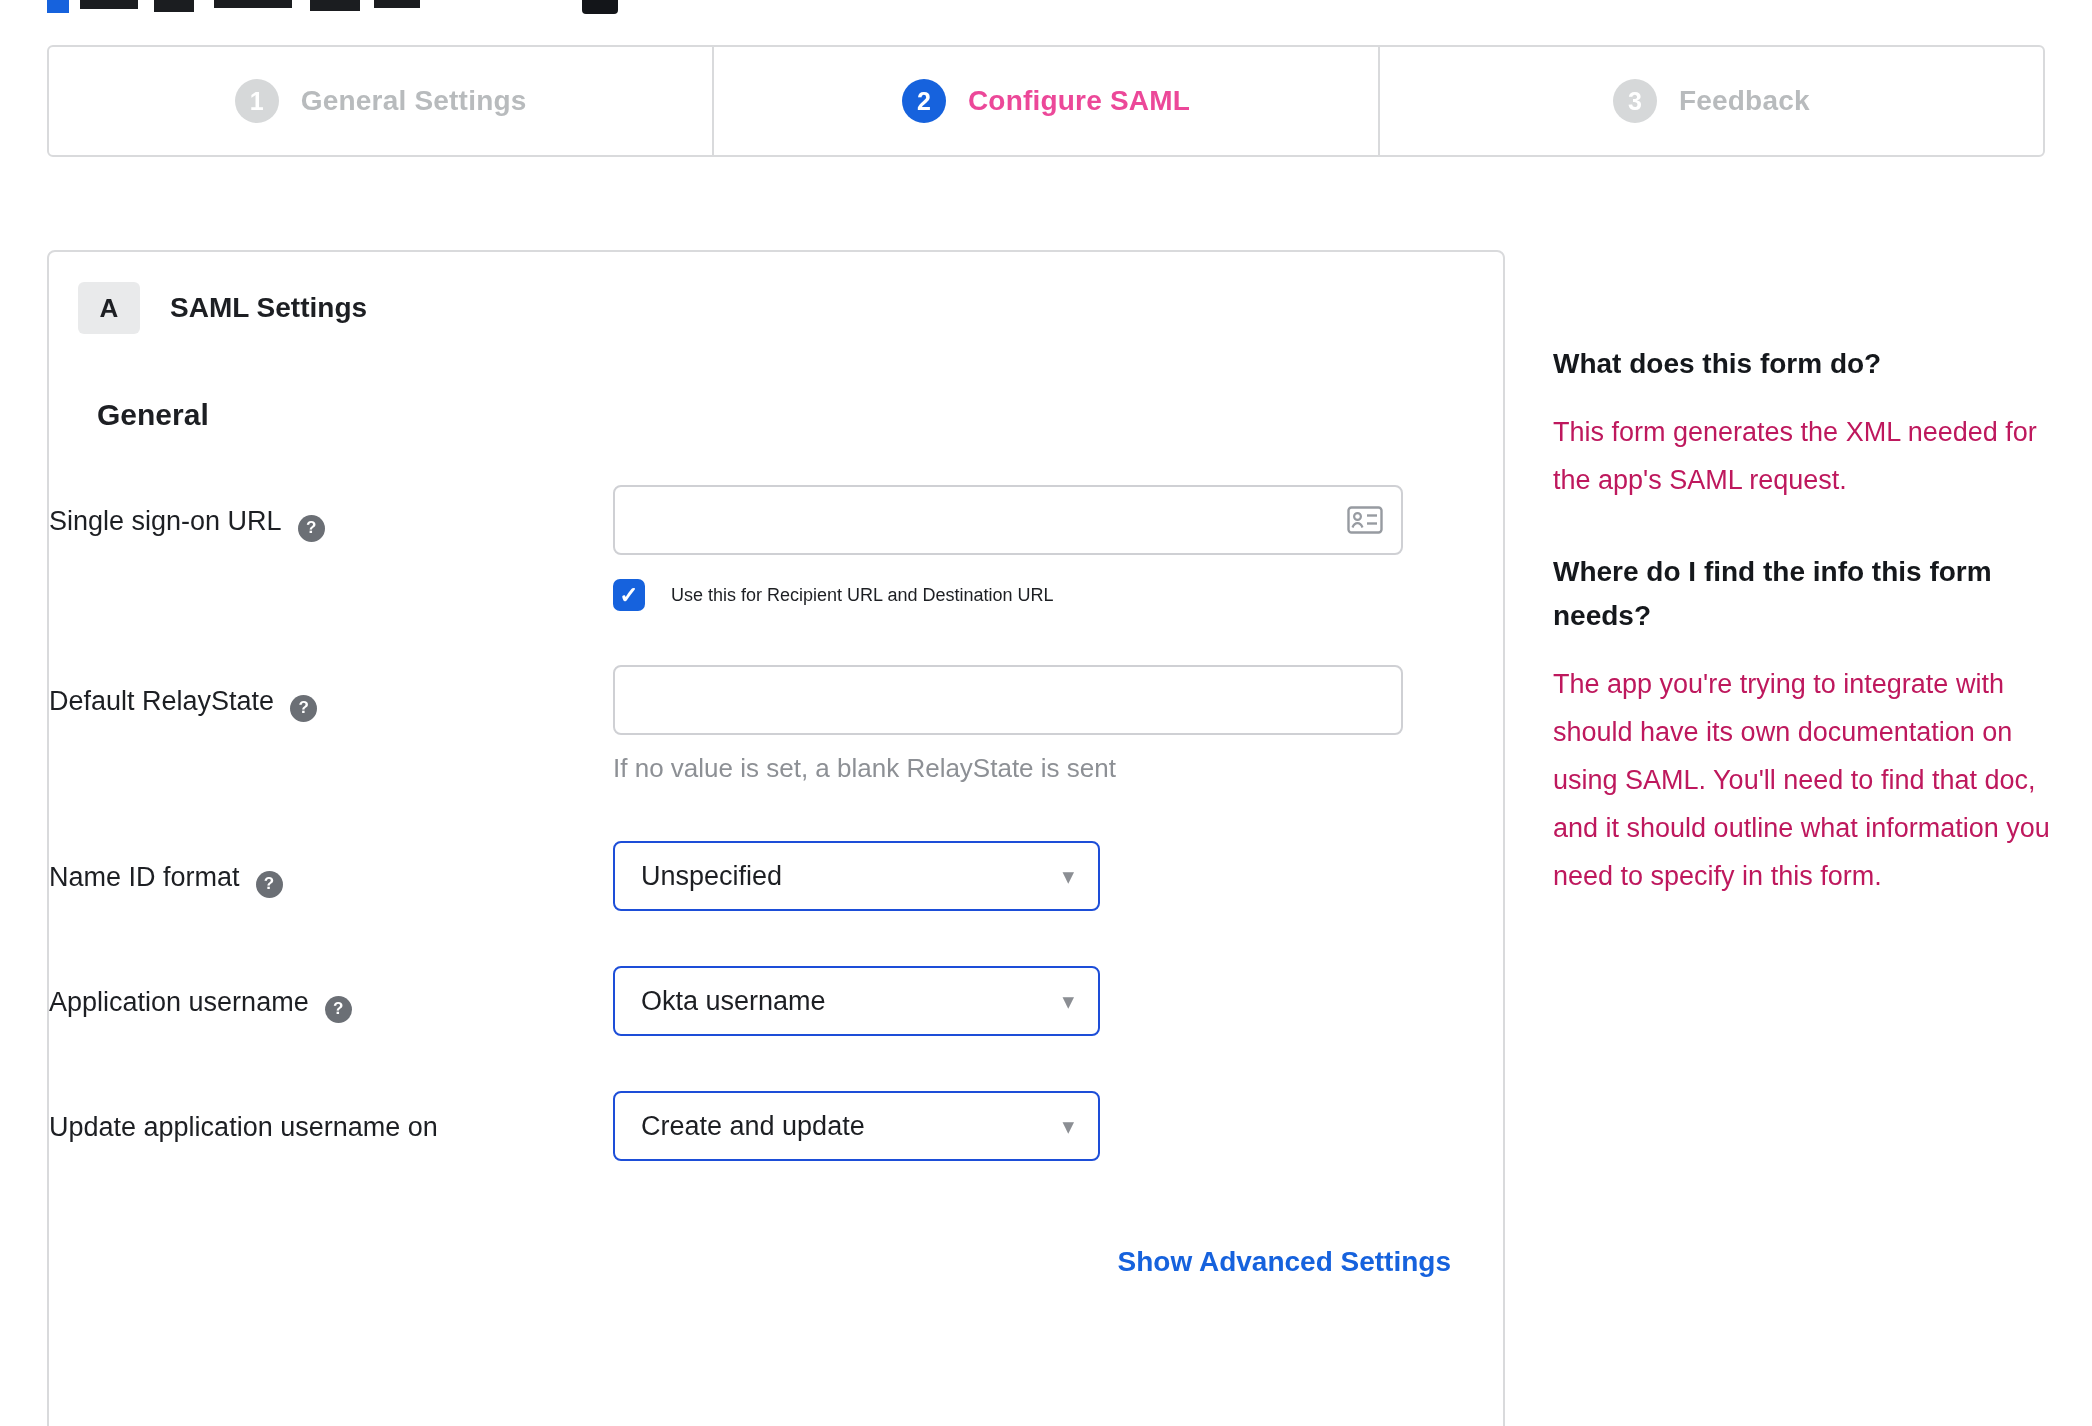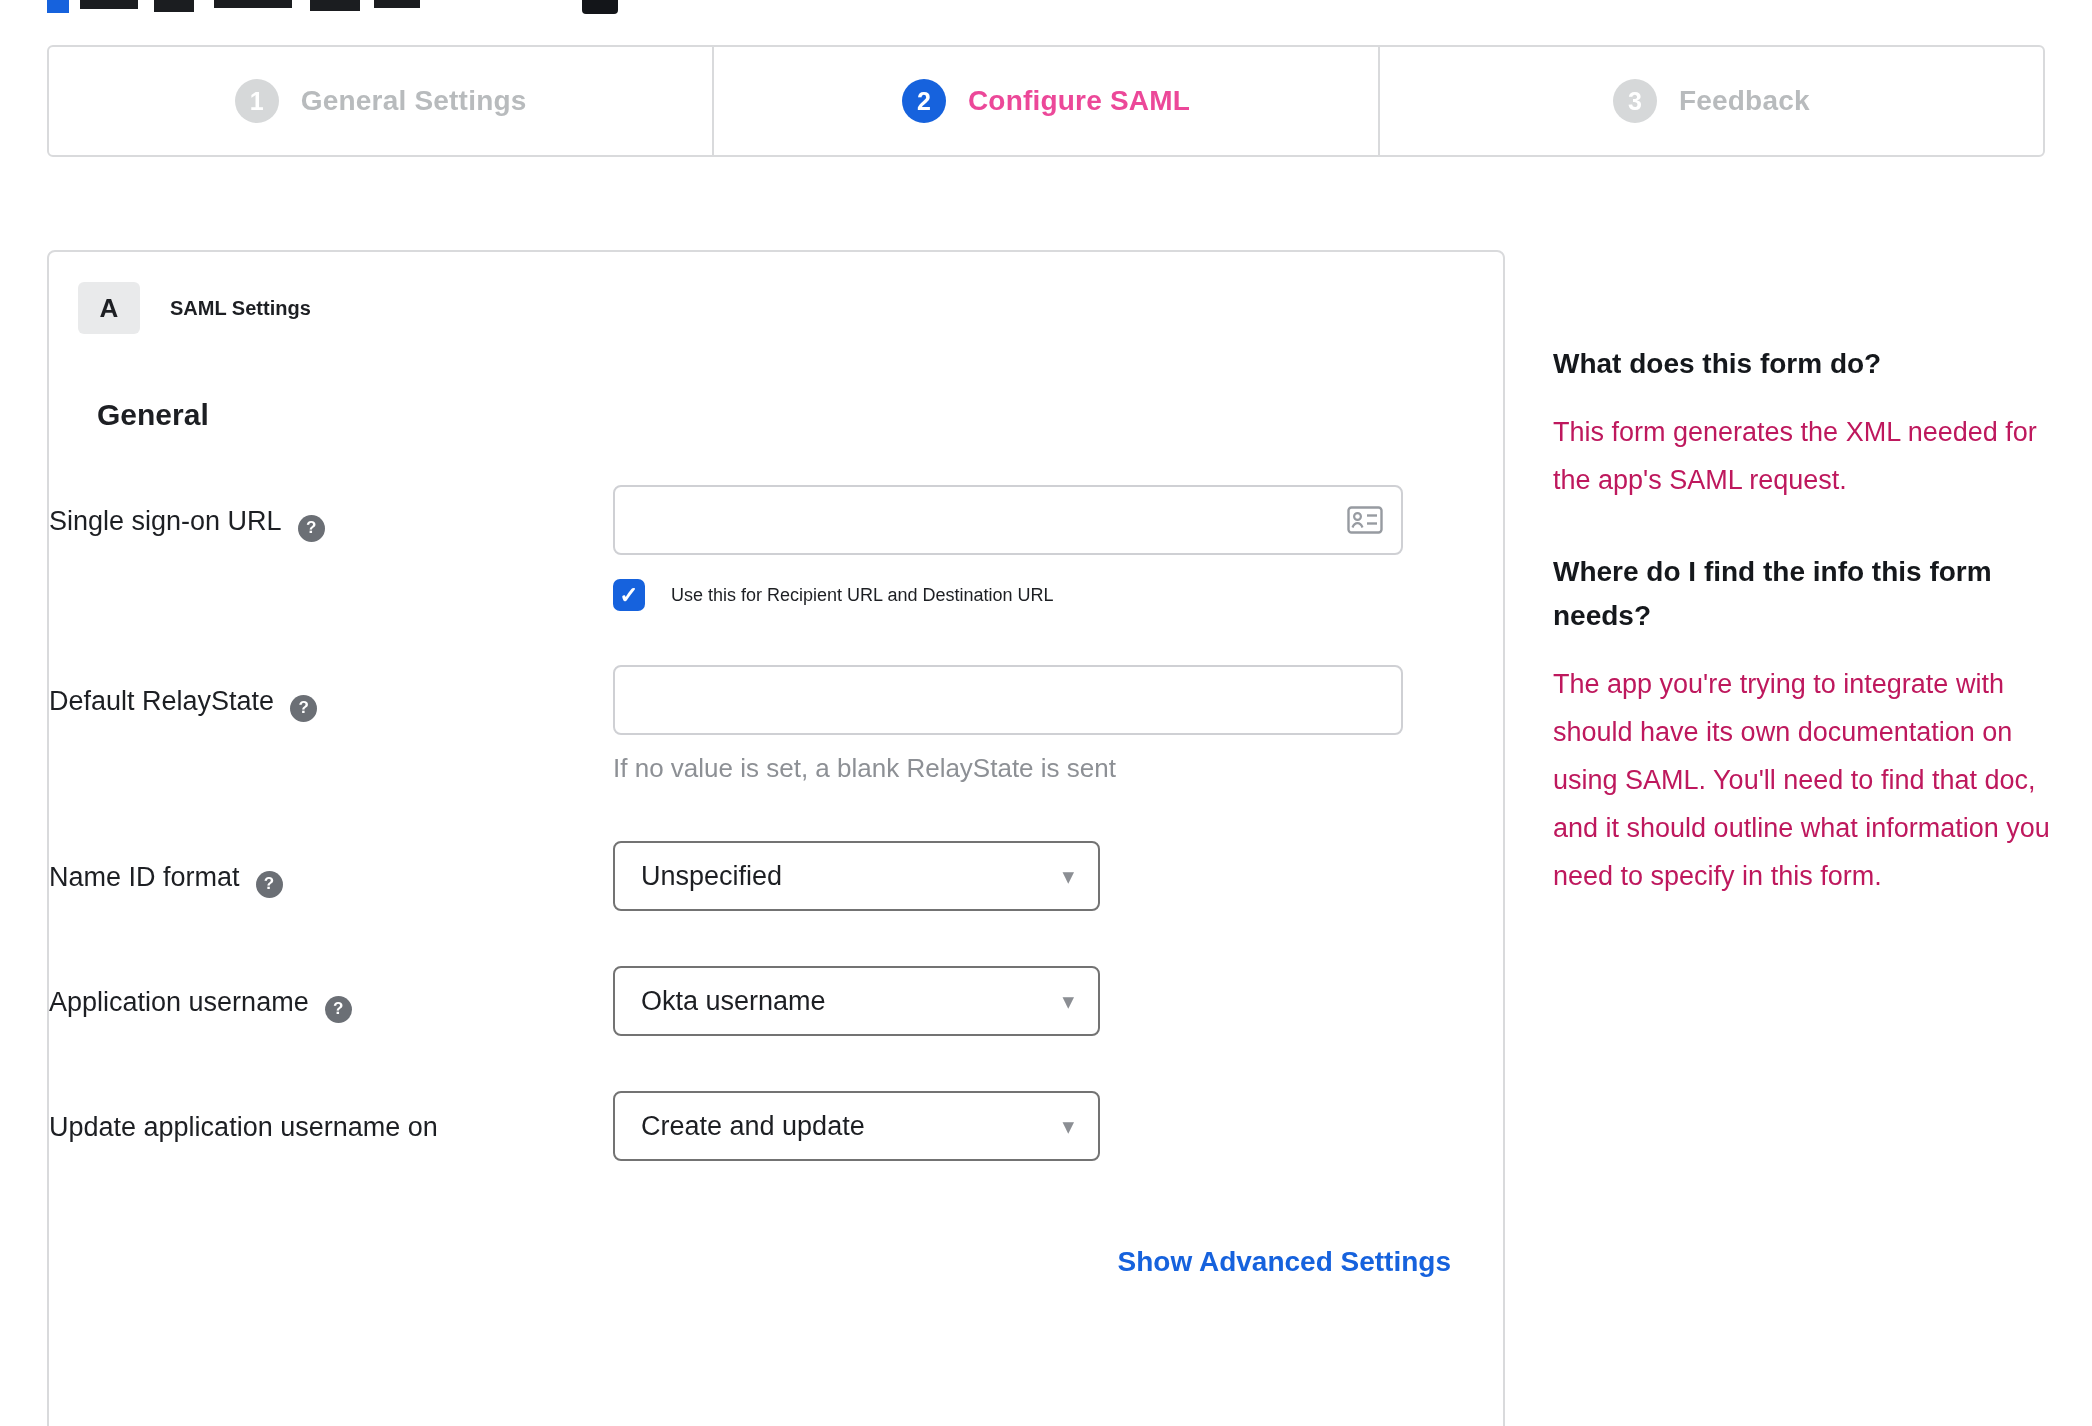--- a/index.html
+++ b/index.html
@@ -36,21 +36,21 @@
   .card {
     position:absolute; left:47px; top:250px; width:1458px; height:1260px;
     border:2px solid #d9dadc; border-radius:8px; background:#fff;
   }
   .card-header { display:flex; align-items:center; gap:30px; margin:30px 0 0 29px; }
   .badge {
     width:62px; height:52px; background:#e9eaeb; border-radius:6px;
     display:flex; align-items:center; justify-content:center;
     font-weight:bold; font-size:26px; color:#1d1f23;
   }
-  .card-title { font-size:20px; font-weight:bold; }
+  .card-title { font-size:28px; font-weight:bold; }
   .section-heading { margin:64px 0 0 48px; font-size:30px; font-weight:bold; }
 
   .form-row { display:grid; grid-template-columns:564px 838px; }
   .row-sso     { margin-top:53px; }
   .row-aud     { margin-top:49px; }
   .row-relay   { margin-top:54px; }
   .row-nameid  { margin-top:57px; }
   .row-appuser { margin-top:55px; }
   .row-update  { margin-top:55px; }
 
@@ -75,21 +75,21 @@
   .checkbox {
     width:32px; height:32px; border-radius:7px; background:var(--accent);
     display:flex; align-items:center; justify-content:center;
     color:#fff; font-size:23px; font-weight:bold; cursor:pointer; flex:none;
   }
   .checkbox-label { margin-left:26px; font-size:18px; color:#1d1f23; }
 
   .helper { margin-top:18px; font-size:26px; color:#8d9095; }
 
   .select {
-    width:487px; height:70px; border:2px solid #737373; border-radius:8px; background:#fff;
+    width:487px; height:70px; border:2px solid #1d4ed8; border-radius:8px; background:#fff;
     display:flex; align-items:center; justify-content:space-between;
     padding:0 24px 0 26px; font-size:27px; color:#1d1f23; cursor:pointer;
   }
   .caret-icon { color:#8b8e93; font-size:23px; line-height:1; }
 
   .advanced-row { margin-top:85px; padding-left:48px; width:1402px; text-align:right; }
   .advanced-link { color:var(--accent); font-size:28px; font-weight:bold; text-decoration:none; cursor:pointer; }
 
   
   .sidebar { position:absolute; left:1553px; top:250px; width:498px; padding-top:92px; }

